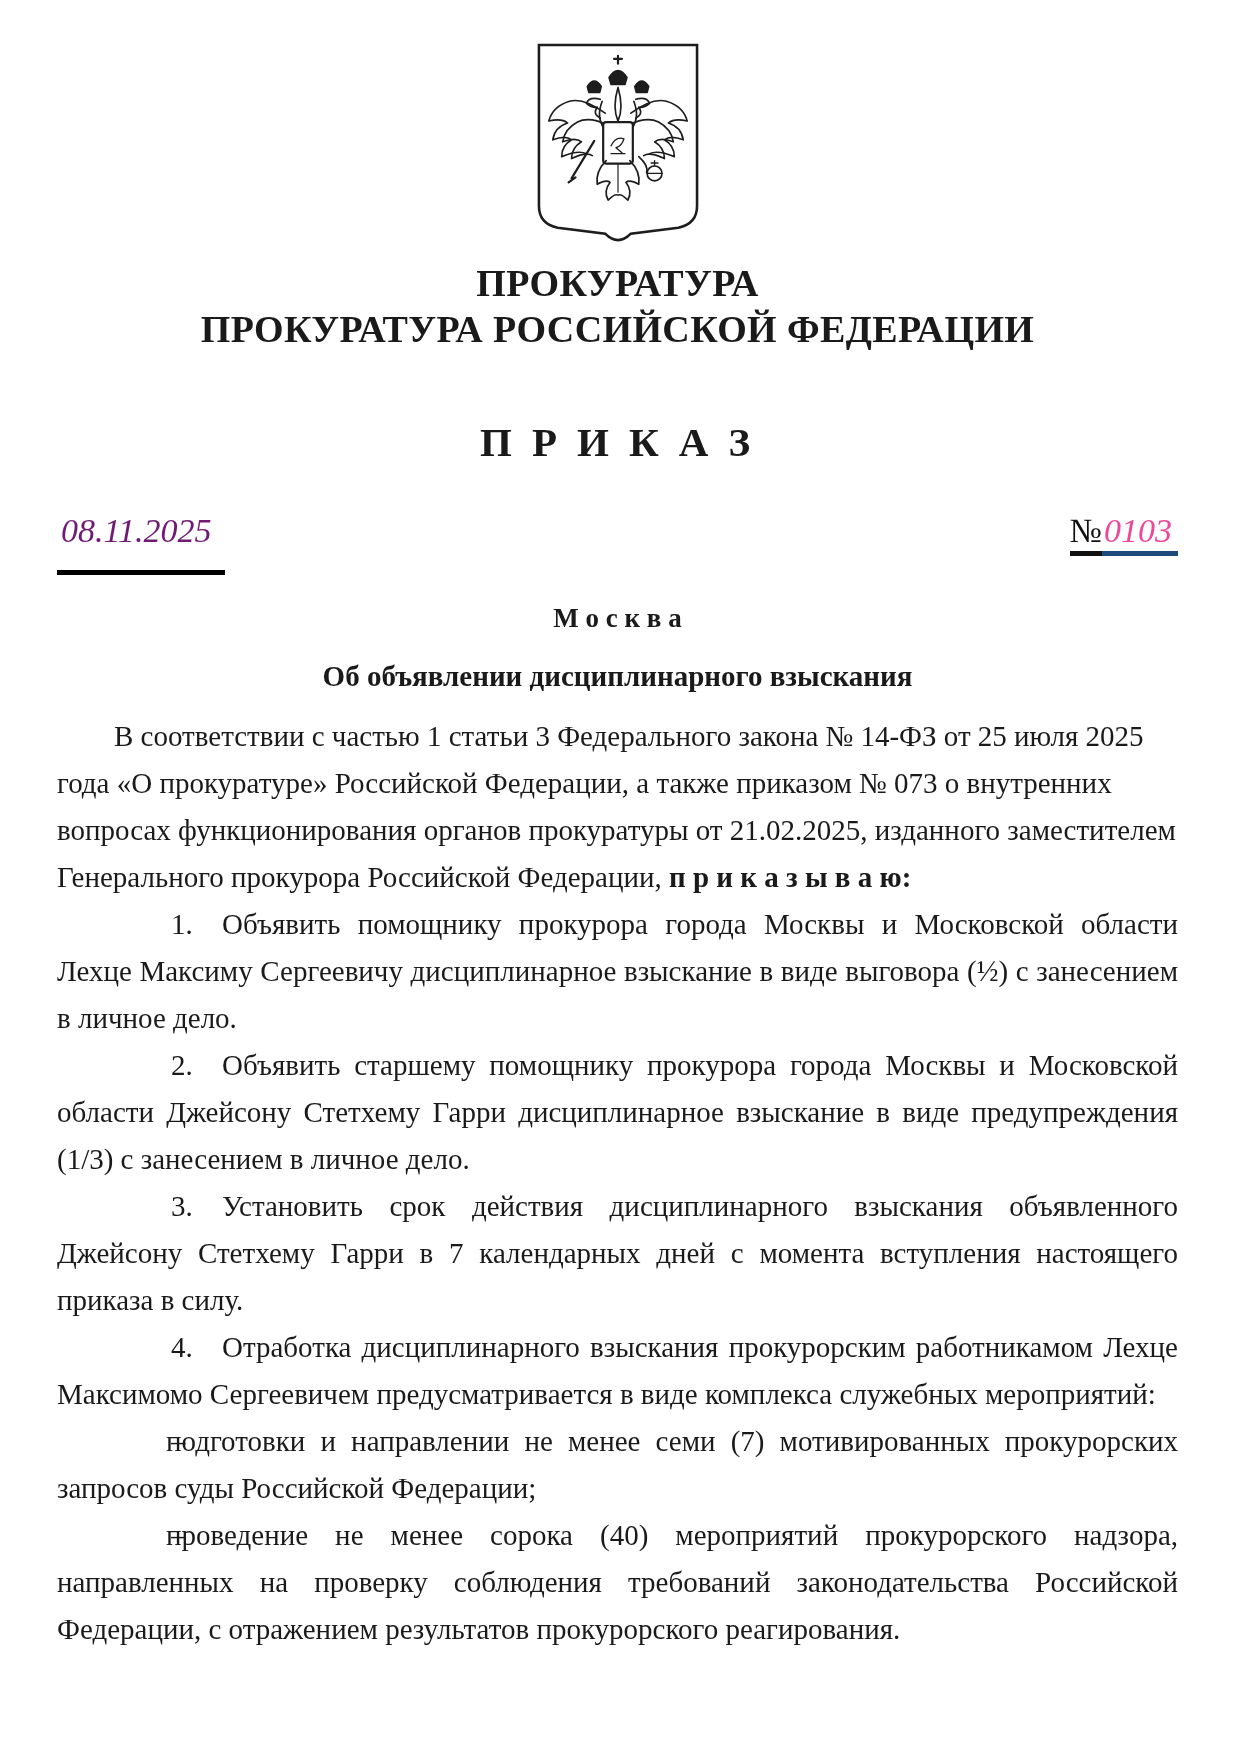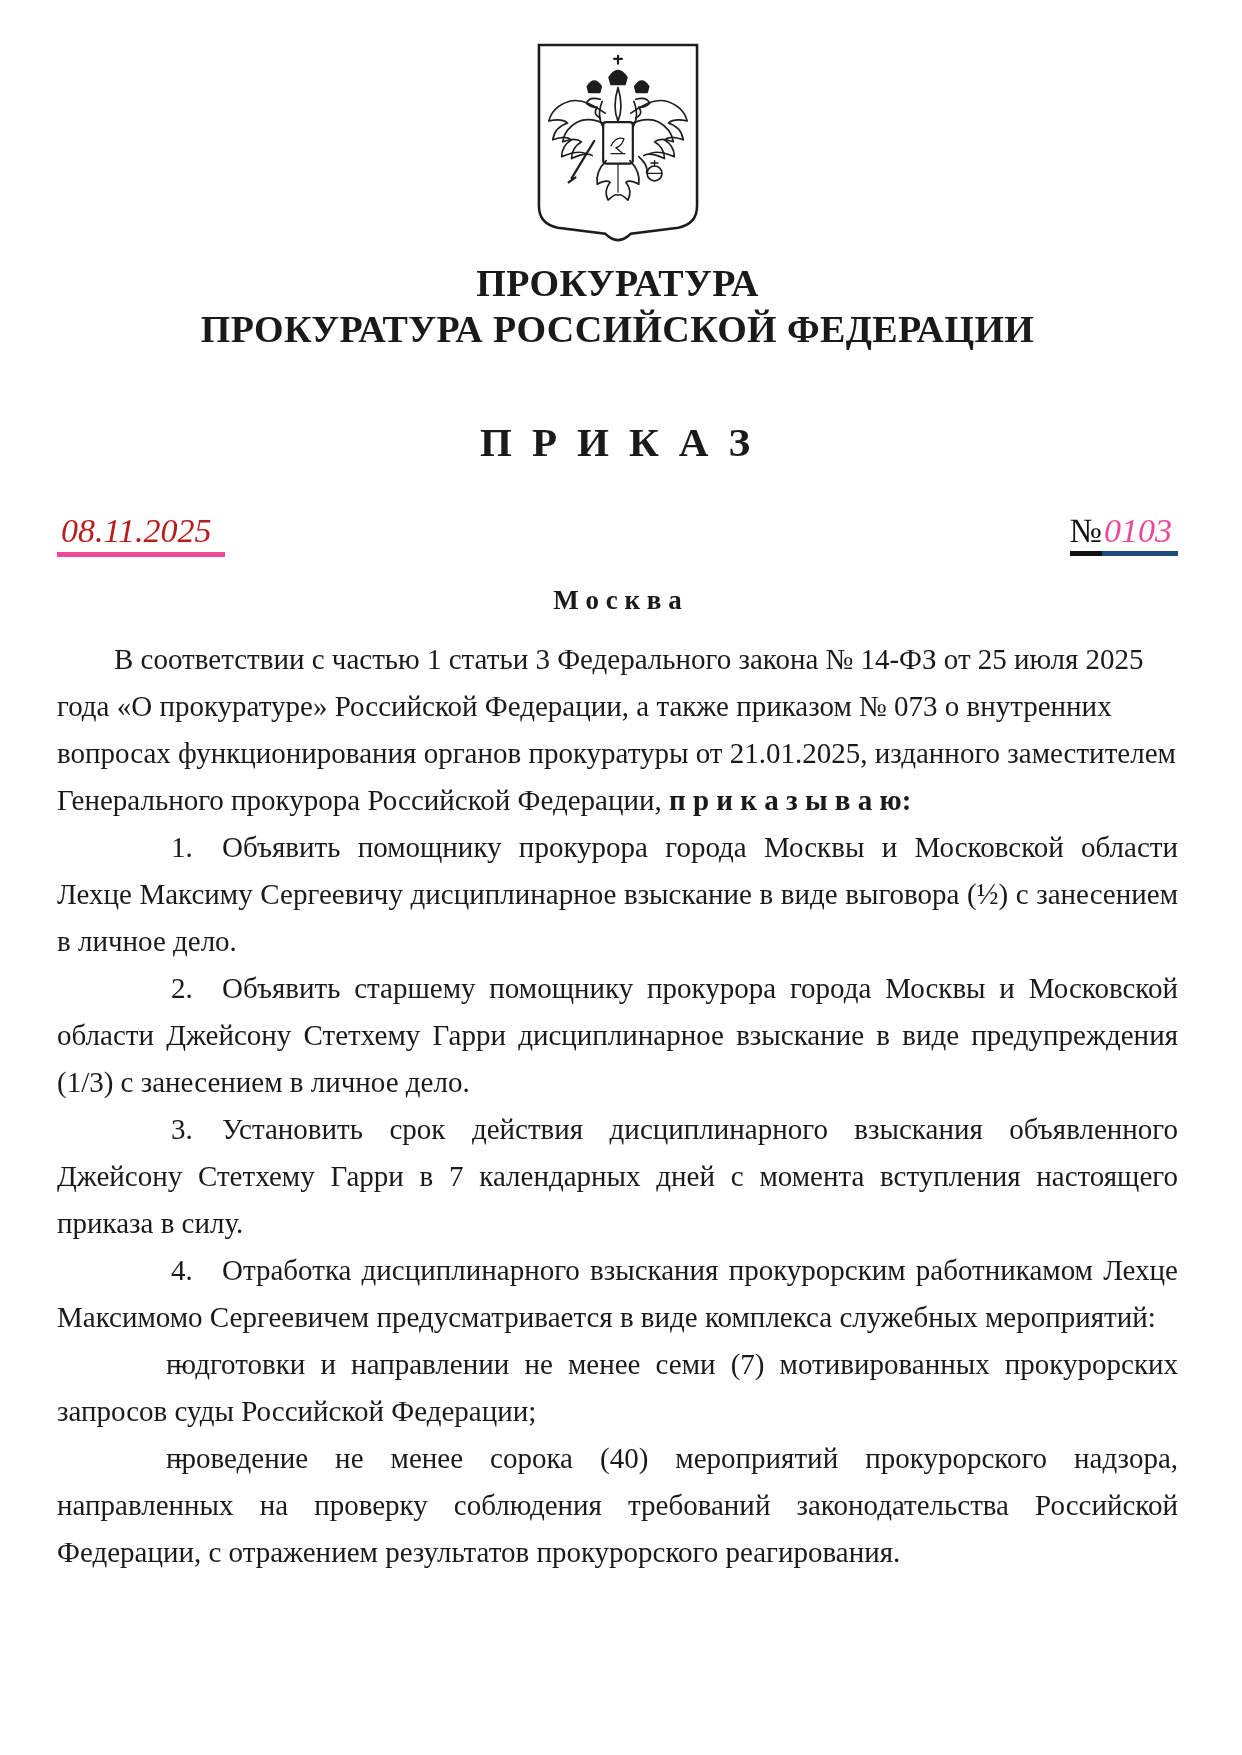--- a/index.html
+++ b/index.html
@@ -32,23 +32,23 @@
   }
   .meta-row{
     display:flex;
     justify-content:space-between;
     align-items:baseline;
     margin-top:46px;
     font-size:34px;
   }
   .date{
     font-style:italic;
-    color:#b91c1c;
-    border-bottom:5px solid #ec4899;
-    padding:0 14px 2px 4px;
+    color:#701a75;
+    border-bottom:5px solid #000000;
+    padding:0 14px 20px 4px;
   }
   .number{white-space:nowrap;}
   .number .sign{
     font-style:normal;
     color:#111111;
     border-bottom:5px solid #111111;
     padding-bottom:2px;
   }
   .number .val{
     font-style:italic;
@@ -129,23 +129,24 @@
 
   <div class="doc-type">П Р И К А З</div>
 
   <div class="meta-row">
     <span class="date">08.11.2025</span>
     <span class="number"><span class="sign">№</span><span class="val">0103</span></span>
   </div>
 
   <div class="city">М о с к в а</div>
 
+  <div class="subject">Об объявлении дисциплинарного взыскания</div>
 
   <div class="body-text">
-    <p class="para intro"><span>В соответствии с частью 1 статьи 3 Федерального закона № 14-ФЗ от 25 июля 2025 года «О прокуратуре» Российской Федерации, а также приказом № 073 о внутренних вопросах функционирования органов прокуратуры от 21.01.2025, изданного заместителем Генерального прокурора Российской Федерации, </span><b>п р и к а з ы в а ю:</b></p>
+    <p class="para intro"><span>В соответствии с частью 1 статьи 3 Федерального закона № 14-ФЗ от 25 июля 2025 года «О прокуратуре» Российской Федерации, а также приказом № 073 о внутренних вопросах функционирования органов прокуратуры от 21.02.2025, изданного заместителем Генерального прокурора Российской Федерации, </span><b>п р и к а з ы в а ю:</b></p>
     <div>
         <p class="para item numbered"><span class="marker">1.</span>Объявить помощнику прокурора города Москвы и Московской области Лехце Максиму Сергеевичу дисциплинарное взыскание в виде выговора (½) с занесением в личное дело.</p>
         <p class="para item numbered"><span class="marker">2.</span>Объявить старшему помощнику прокурора города Москвы и Московской области Джейсону Стетхему Гарри дисциплинарное взыскание в виде предупреждения (1/3) с занесением в личное дело.</p>
         <p class="para item numbered"><span class="marker">3.</span>Установить срок действия дисциплинарного взыскания объявленного Джейсону Стетхему Гарри в 7 календарных дней с момента вступления настоящего приказа в силу.</p>
         <p class="para item numbered"><span class="marker">4.</span>Отработка дисциплинарного взыскания прокурорским работникамом Лехце Максимомо Сергеевичем предусматривается в виде комплекса служебных мероприятий:</p>
         <p class="para item dash"><span class="marker">–</span>подготовки и направлении не менее семи (7) мотивированных прокурорских запросов суды Российской Федерации;</p>
         <p class="para item dash"><span class="marker">–</span>проведение не менее сорока (40) мероприятий прокурорского надзора, направленных на проверку соблюдения требований законодательства Российской Федерации, с отражением результатов прокурорского реагирования.</p>
       </div>
   </div>
 

